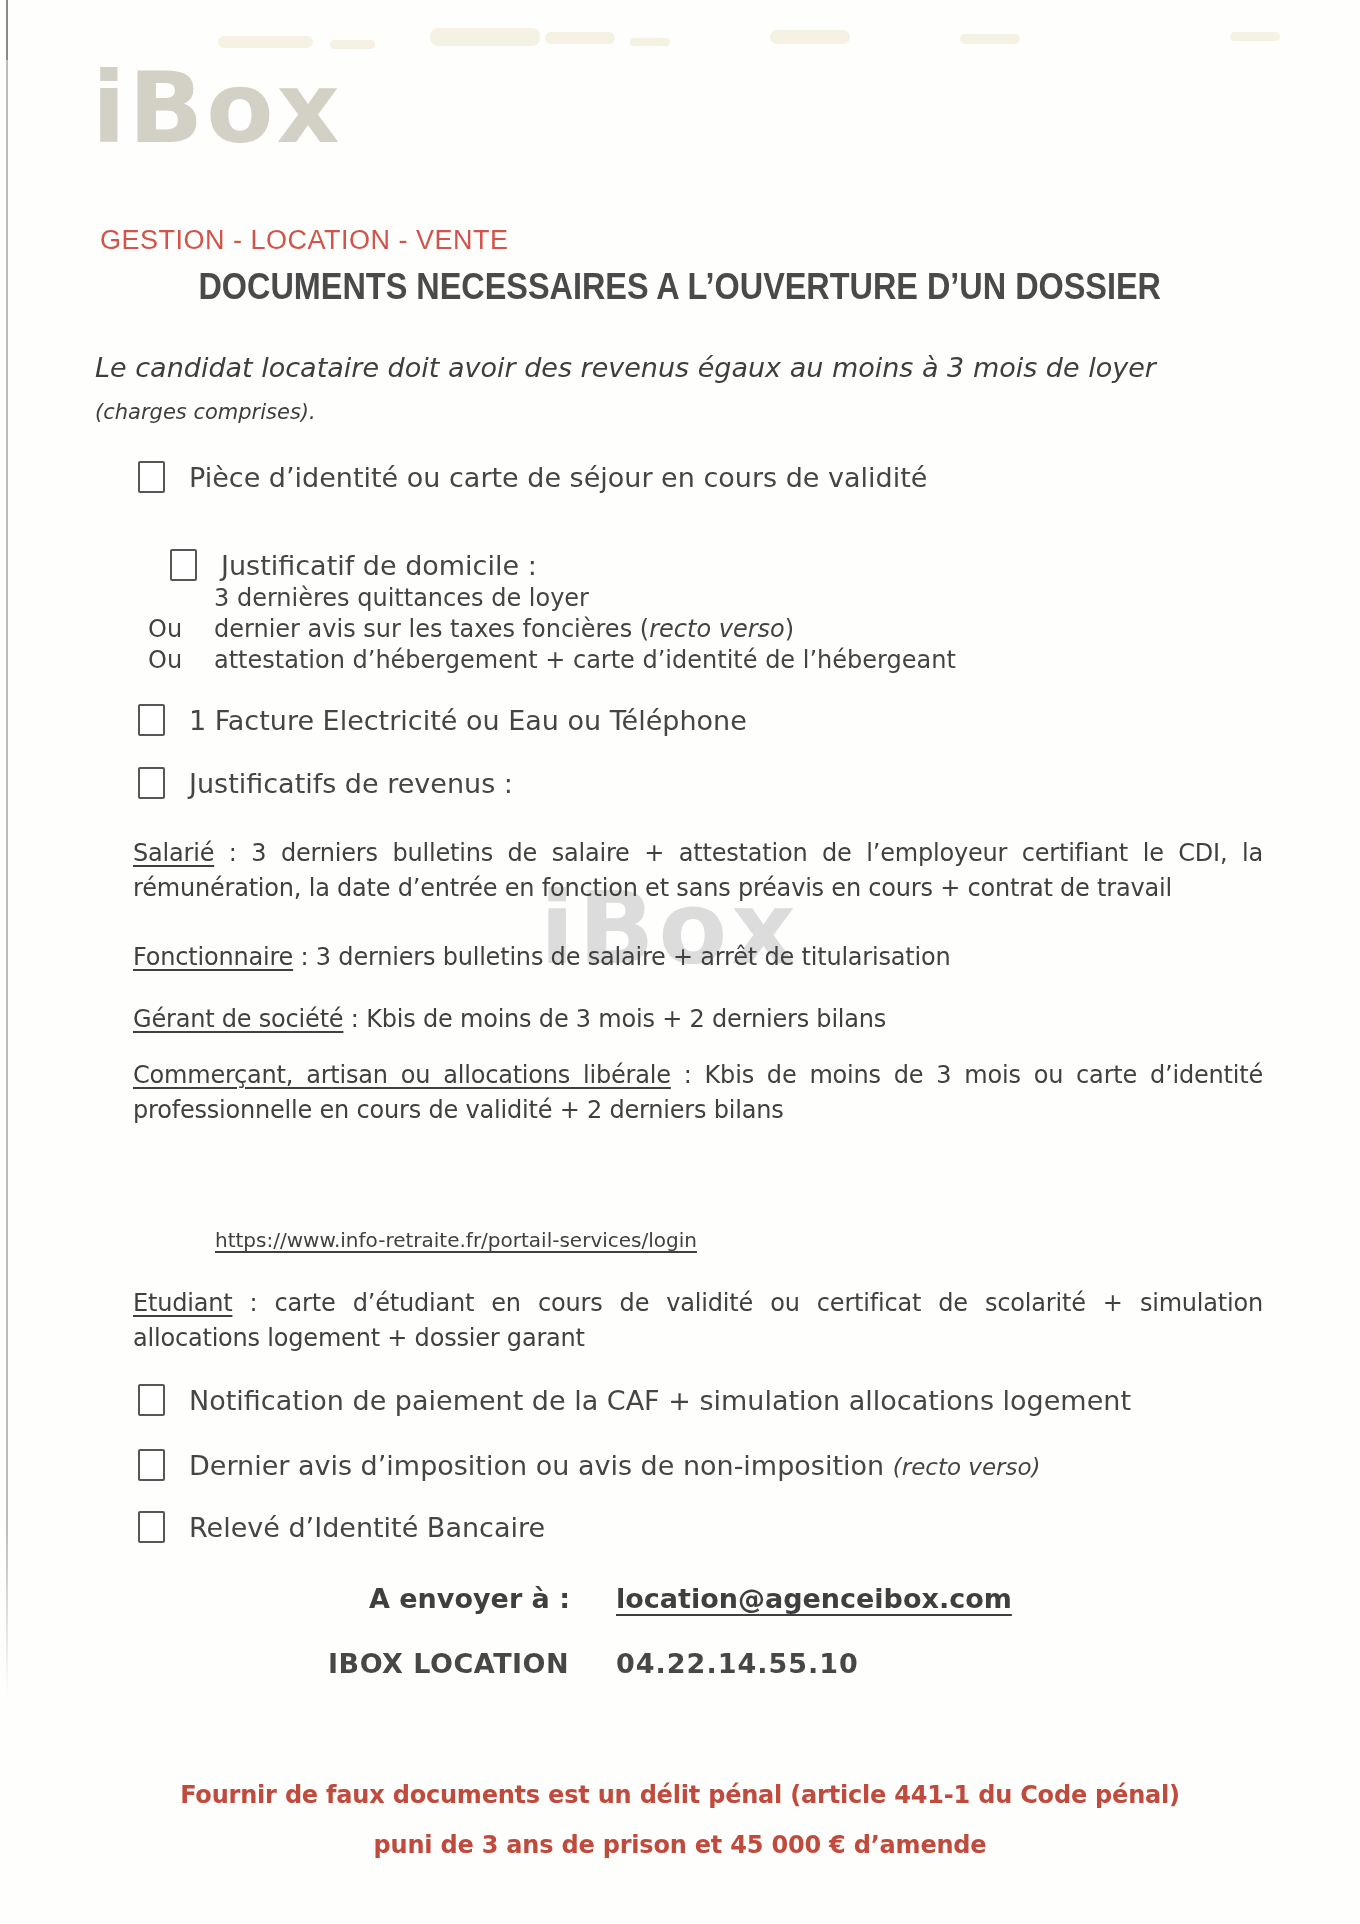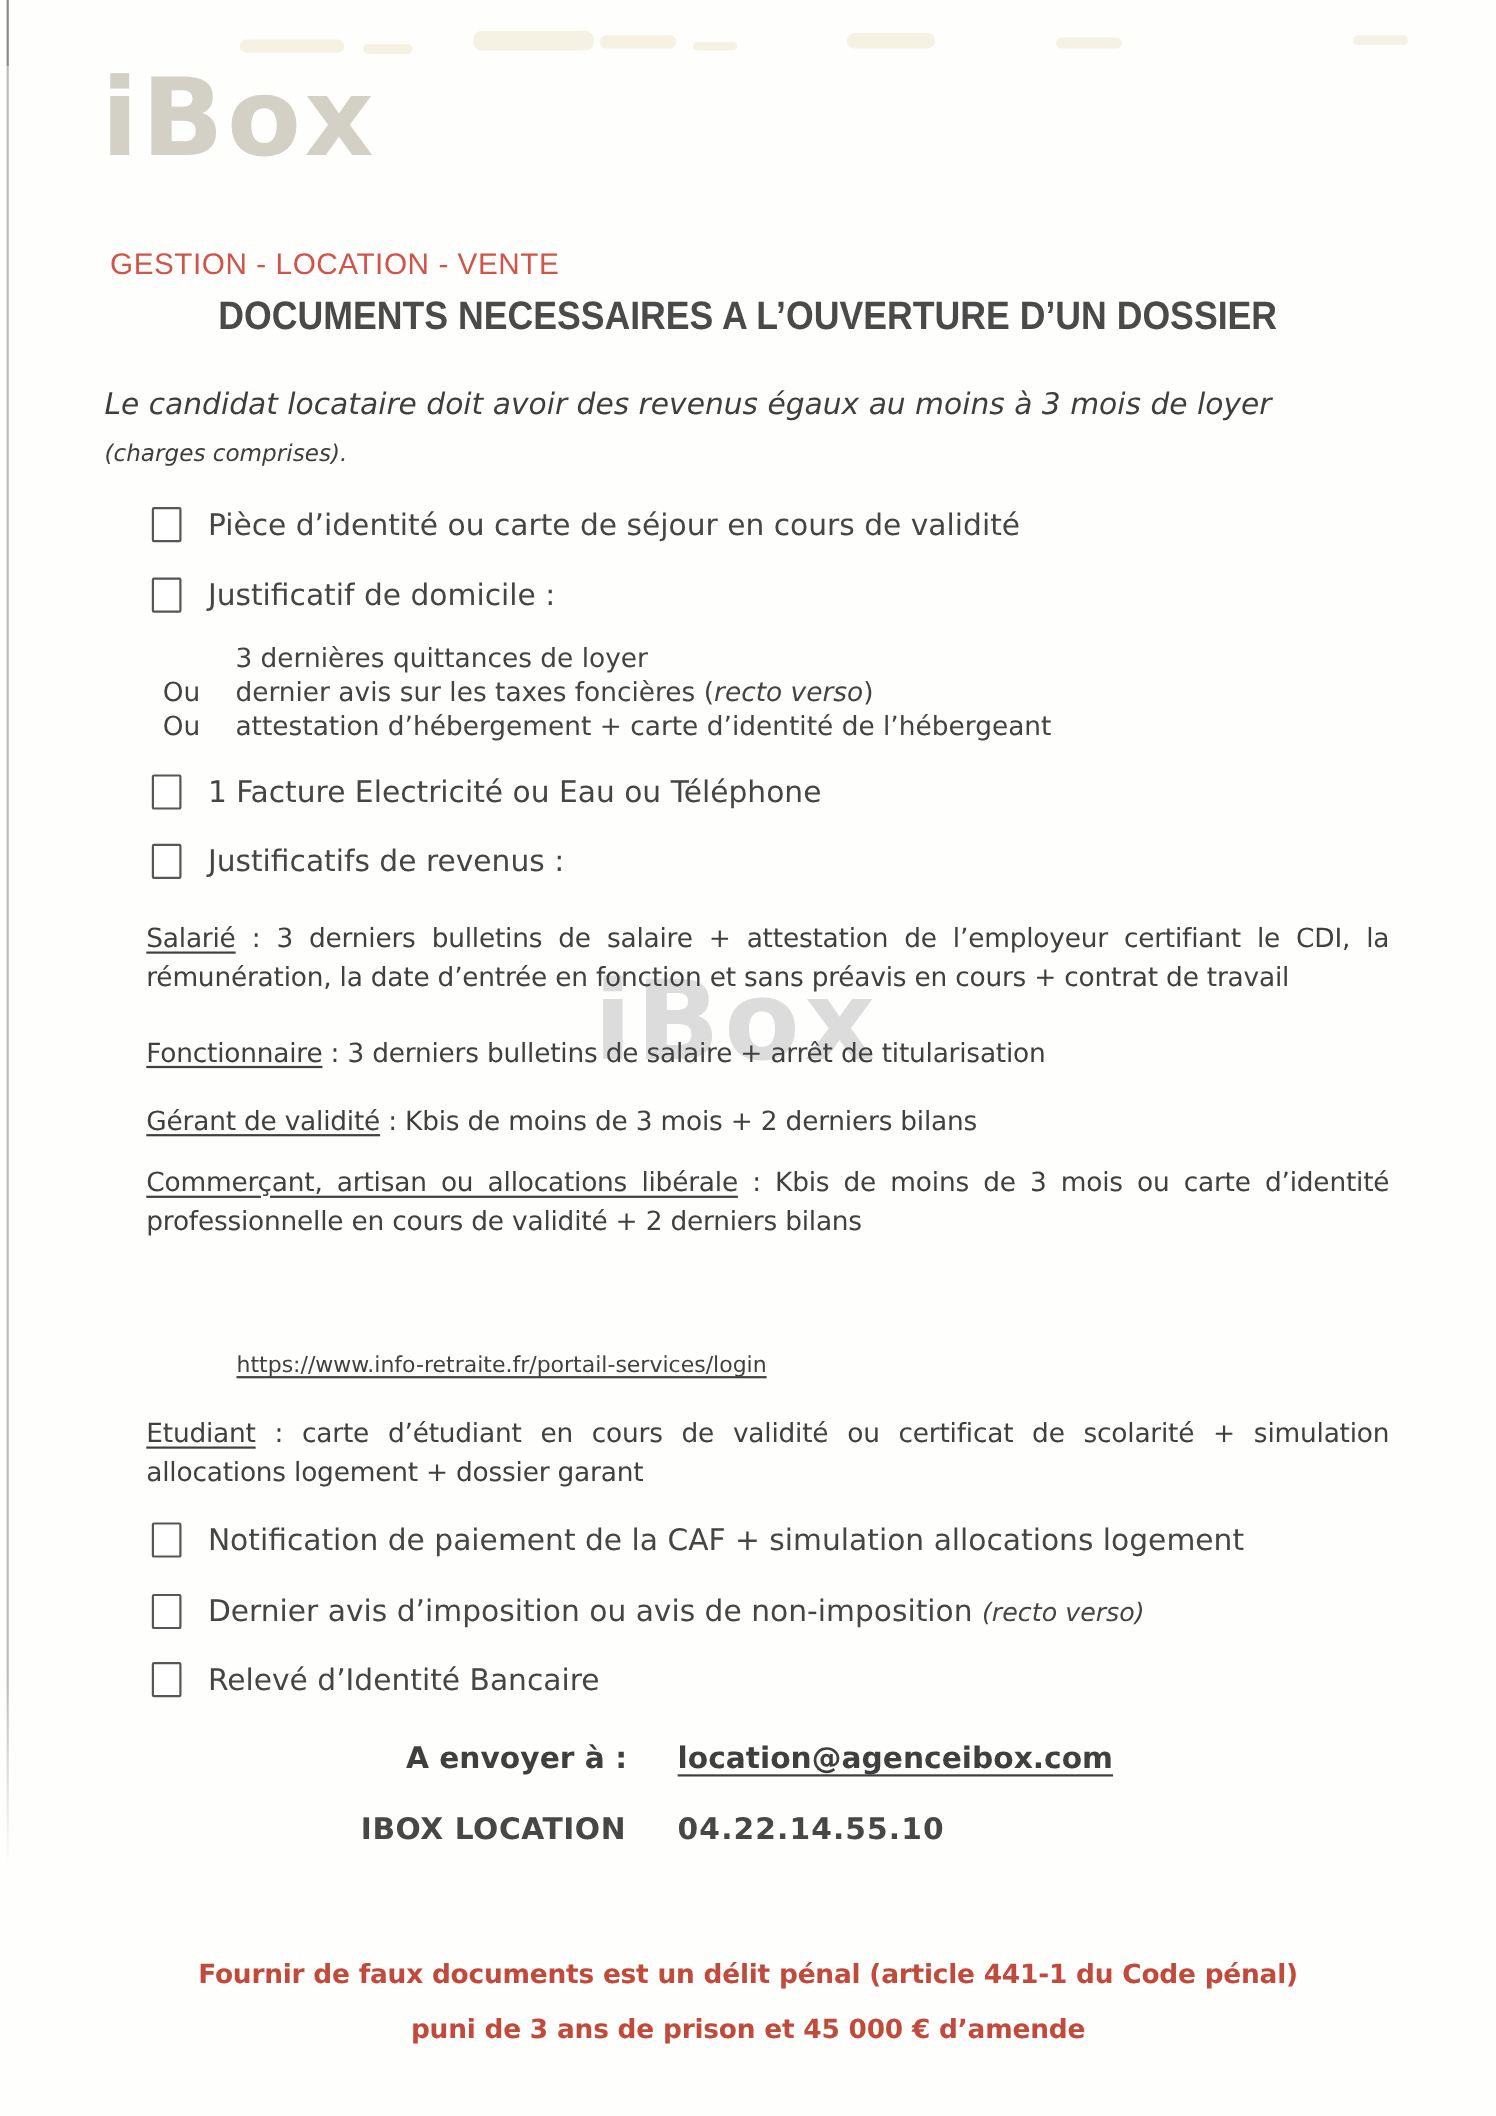--- a/index.html
+++ b/index.html
@@ -83,21 +83,21 @@
 
   <div class="abs title-wrap z2"><span>DOCUMENTS NECESSAIRES A L’OUVERTURE D’UN DOSSIER</span></div>
 
   <div class="abs intro1 z2">Le candidat locataire doit avoir des revenus égaux au moins à 3 mois de loyer</div>
   <div class="abs intro2 z2">(charges comprises).</div>
 
   <div class="abs check-row z2" style="top:460px;">
     <div class="cbox"></div>
     <div class="lbl">Pièce d’identité ou carte de séjour en cours de validité</div>
   </div>
-  <div class="abs check-row z2" style="top:524px;">
+  <div class="abs check-row z2" style="top:548px;margin-left:32px;">
     <div class="cbox"></div>
     <div class="lbl">Justificatif de domicile :</div>
   </div>
 
   <div class="abs sub-options z2">
     <div class="opt-line">
       <span class="ou"></span>
       <span class="opt-text"><span>3 dernières quittances de loyer</span><span class="it"></span><span></span></span>
     </div>
     <div class="opt-line">
@@ -116,21 +116,21 @@
   </div>
   <div class="abs check-row z2" style="top:766px;">
     <div class="cbox"></div>
     <div class="lbl">Justificatifs de revenus :</div>
   </div>
 
   <p class="abs cat z2" style="top:836px;"><span class="term">Salarié</span><span> : 3 derniers bulletins de salaire + attestation de l’employeur certifiant le CDI, la rémunération, la date d’entrée en fonction et sans préavis en cours + contrat de travail</span></p>
 
   <p class="abs cat z2" style="top:940px;"><span class="term">Fonctionnaire</span><span> : 3 derniers bulletins de salaire + arrêt de titularisation</span></p>
 
-  <p class="abs cat z2" style="top:1002px;"><span class="term">Gérant de validité</span><span> : Kbis de moins de 3 mois + 2 derniers bilans</span></p>
+  <p class="abs cat z2" style="top:1002px;"><span class="term">Gérant de société</span><span> : Kbis de moins de 3 mois + 2 derniers bilans</span></p>
 
   <p class="abs cat z2" style="top:1058px;"><span class="term">Commerçant, artisan ou allocations libérale</span><span> : Kbis de moins de 3 mois ou carte d’identité professionnelle en cours de validité + 2 derniers bilans</span></p>
 
   <div class="abs cat-link z2">https://www.info-retraite.fr/portail-services/login</div>
 
   <p class="abs cat z2" style="top:1286px;"><span class="term">Etudiant</span><span> : carte d’étudiant en cours de validité ou certificat de scolarité + simulation allocations logement + dossier garant</span></p>
 
   <div class="abs check-row z2" style="top:1383px;">
     <div class="cbox"></div>
     <div class="lbl">Notification de paiement de la CAF + simulation allocations logement</div>

